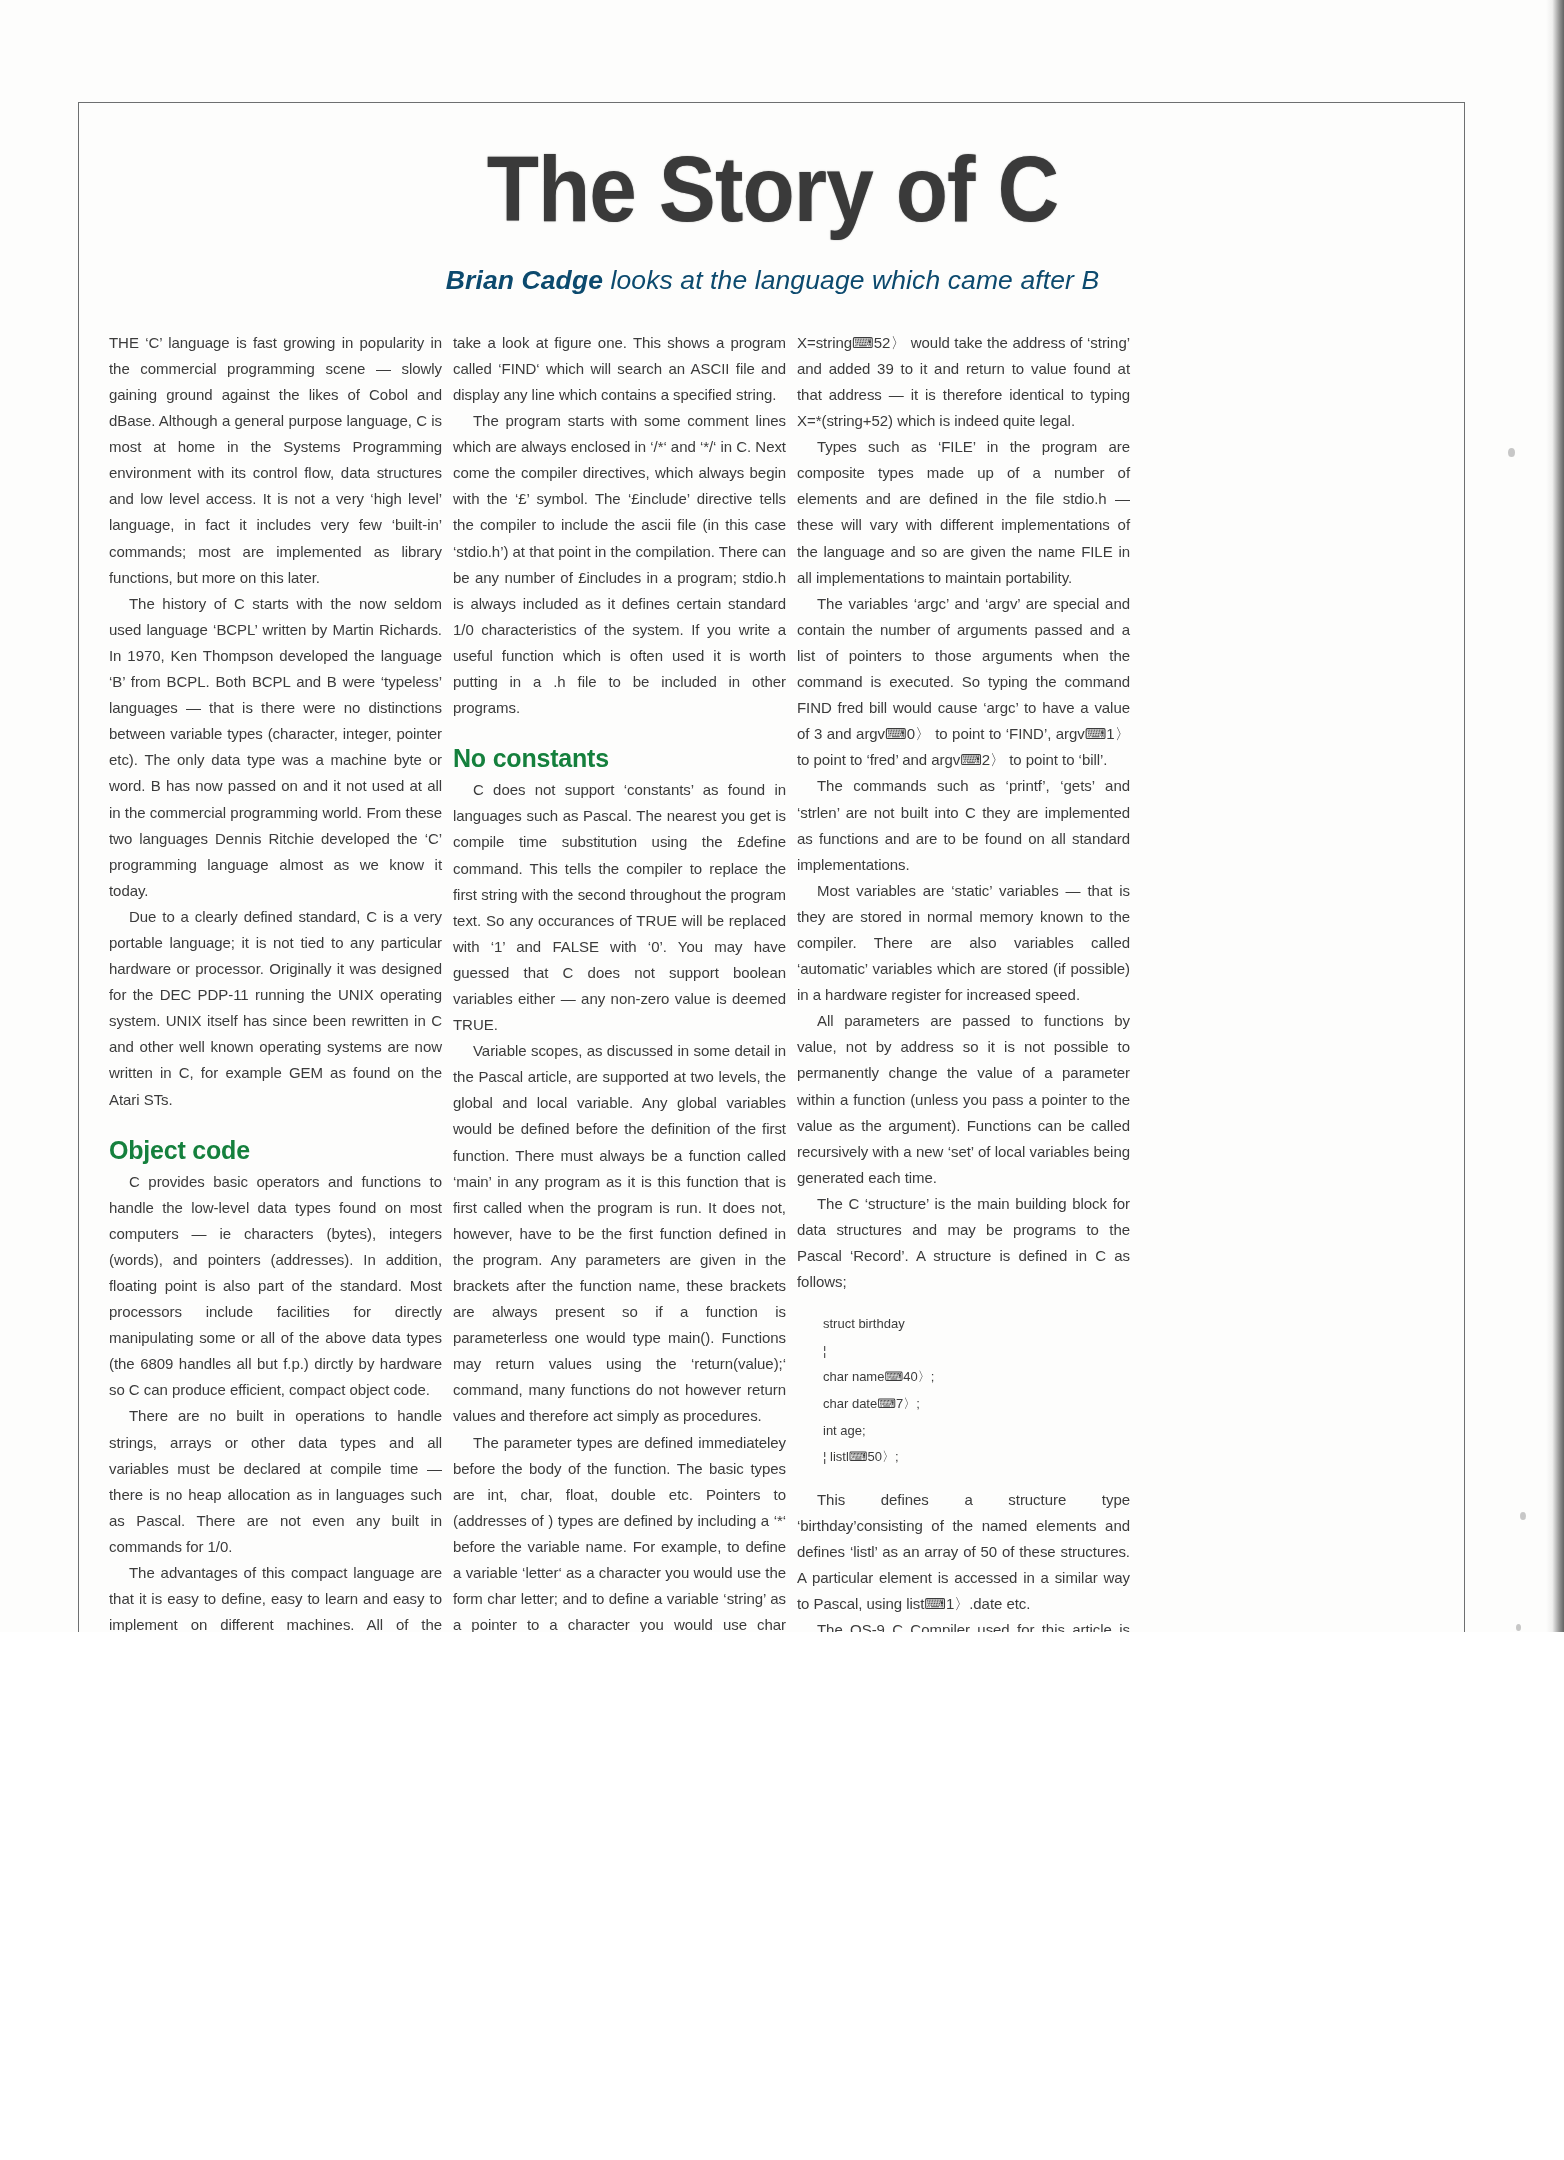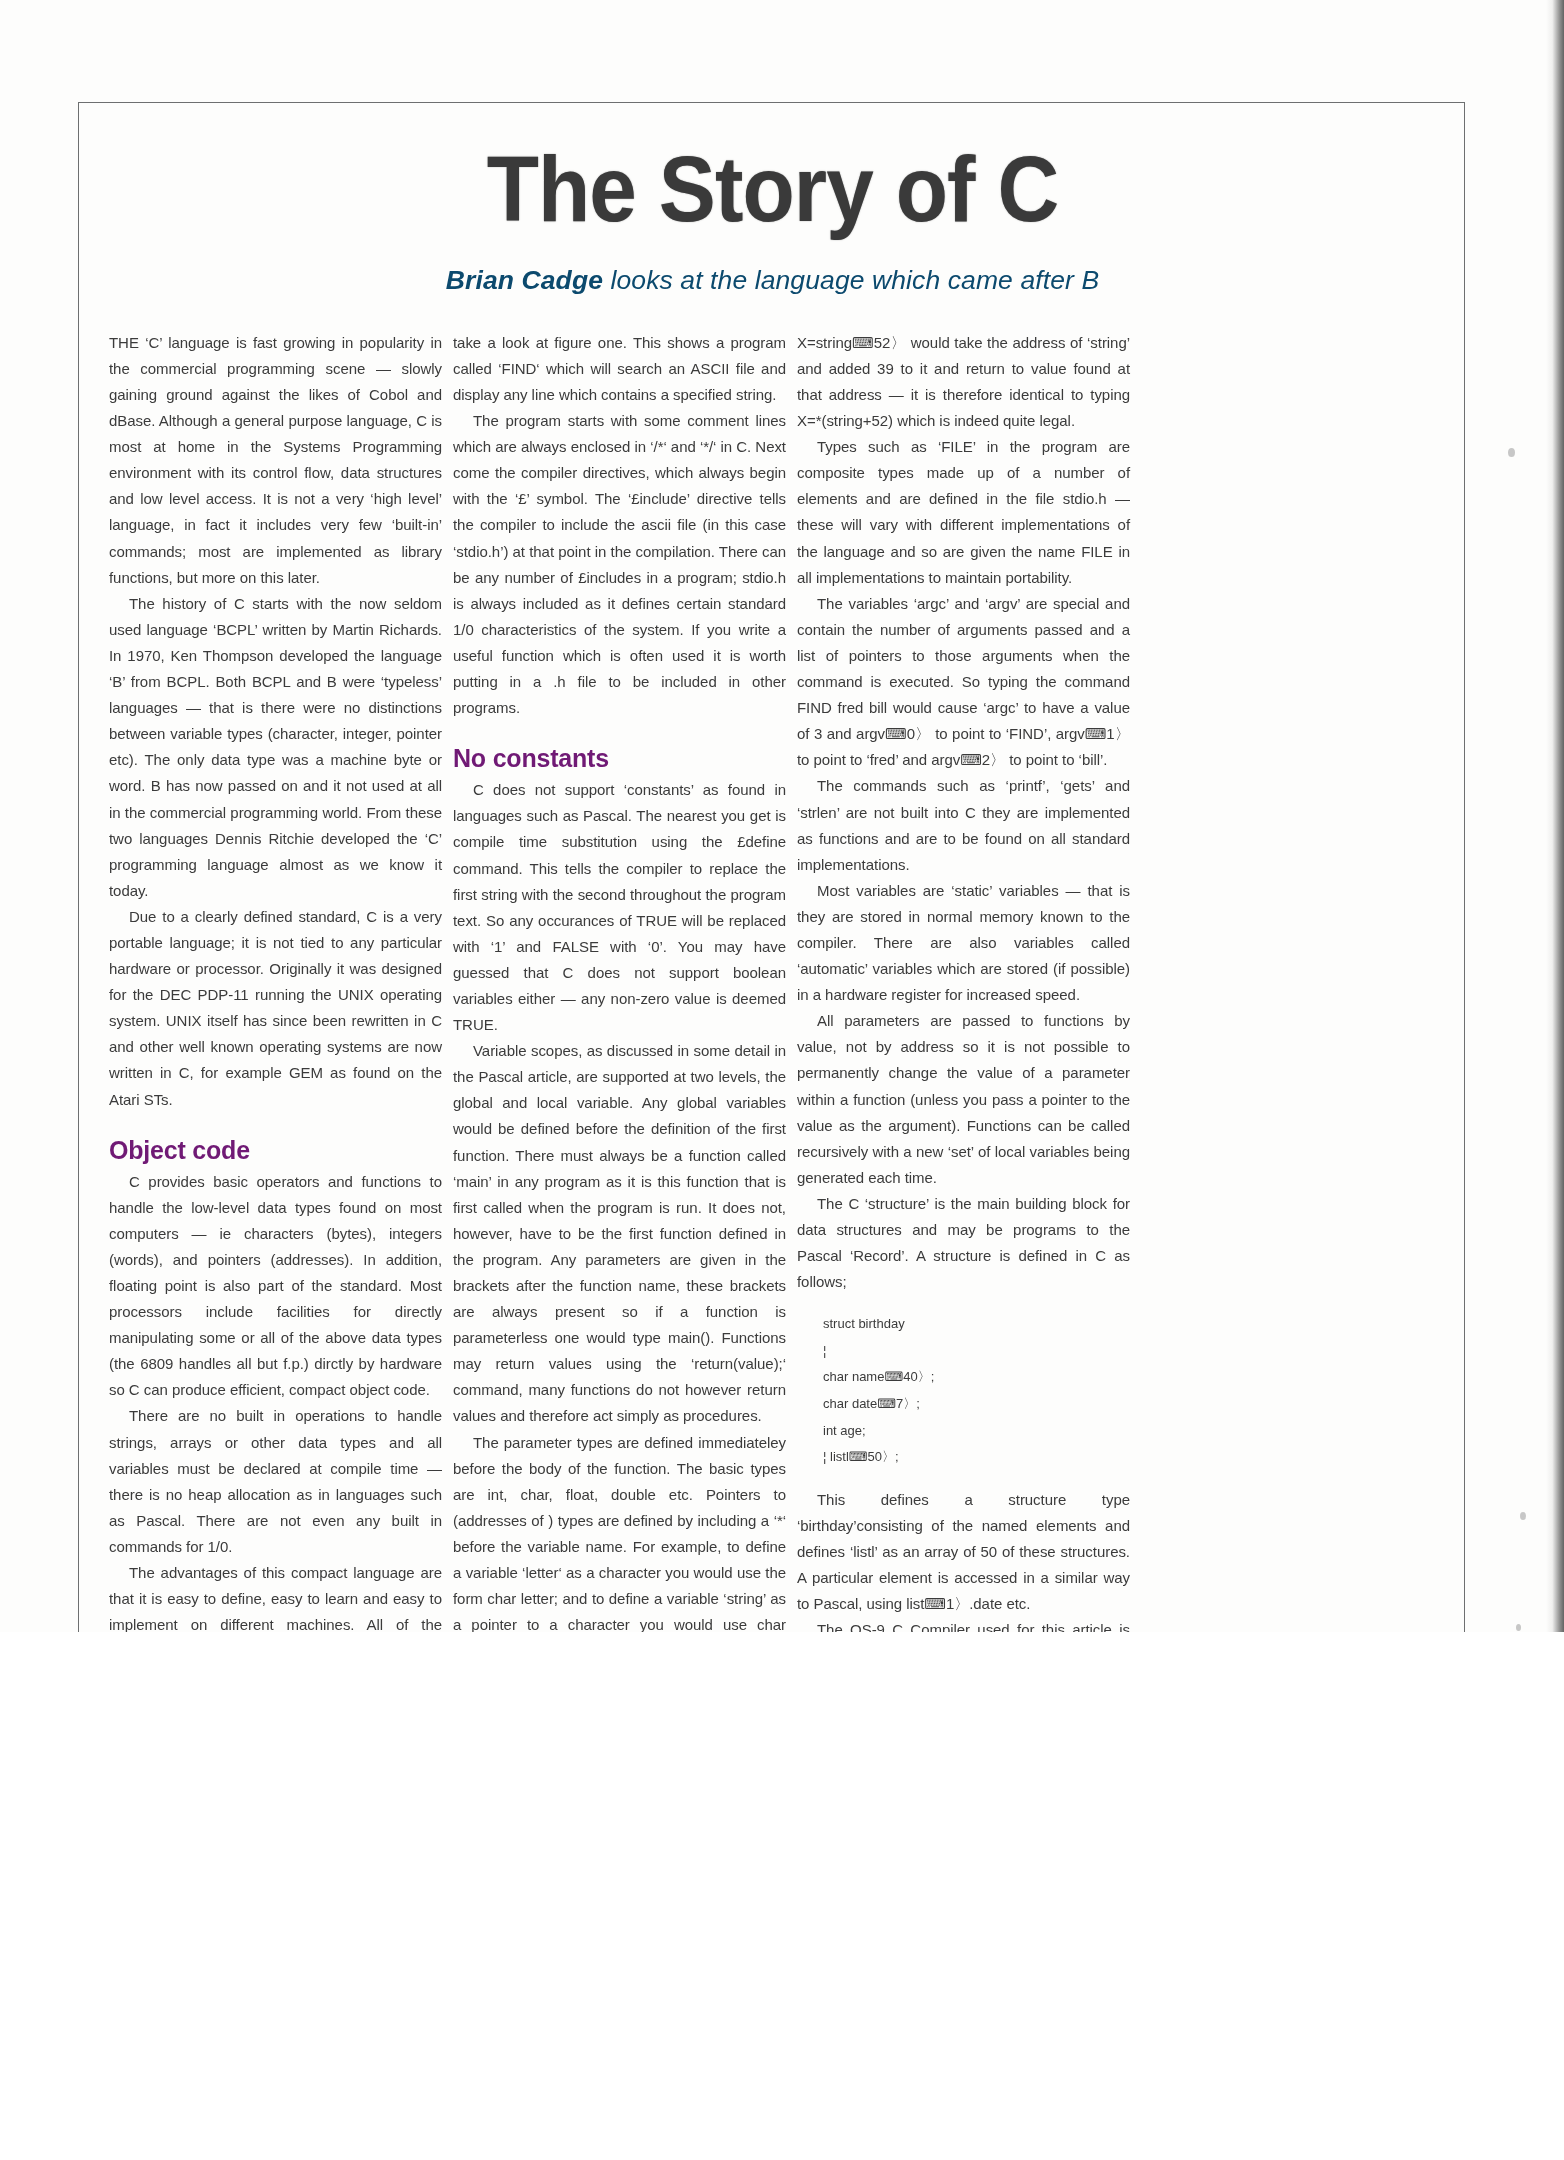--- a/index.html
+++ b/index.html
@@ -97,21 +97,21 @@
     hyphens: none;
     letter-spacing: -0.05px;
   }
   .col p.ind {
     text-indent: 20px;
   }
   .subhead {
     font-weight: bold;
     font-size: 25px;
     line-height: 30px;
-    color: #701a75;
+    color: #15803d;
     margin: 22px 0 4px 0;
     letter-spacing: -0.2px;
     text-align: left;
   }
   .code {
     margin: 16px 0 16px 0;
     padding-left: 26px;
     font-size: 13px;
     line-height: 26.6px;
     color: #3b3b3b;

